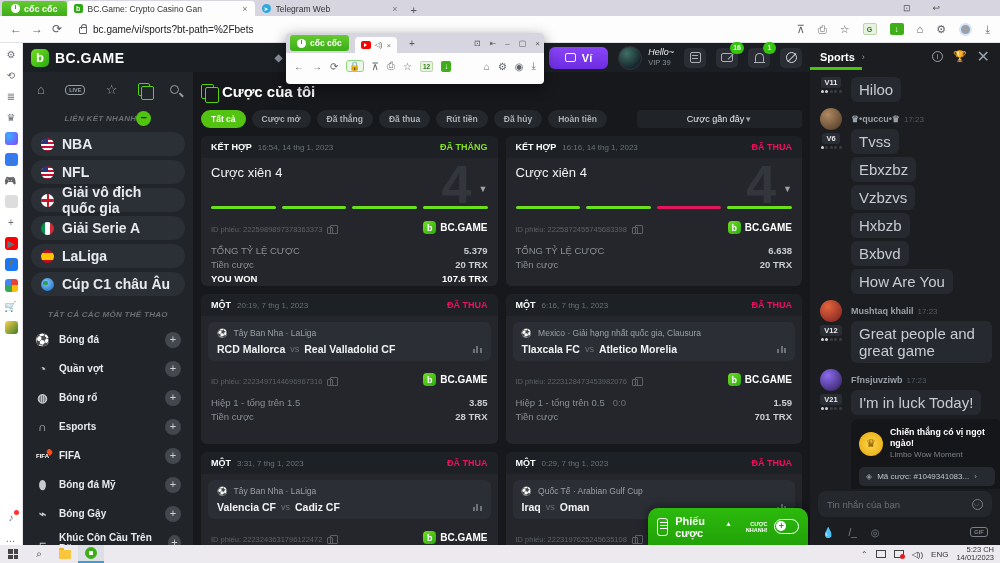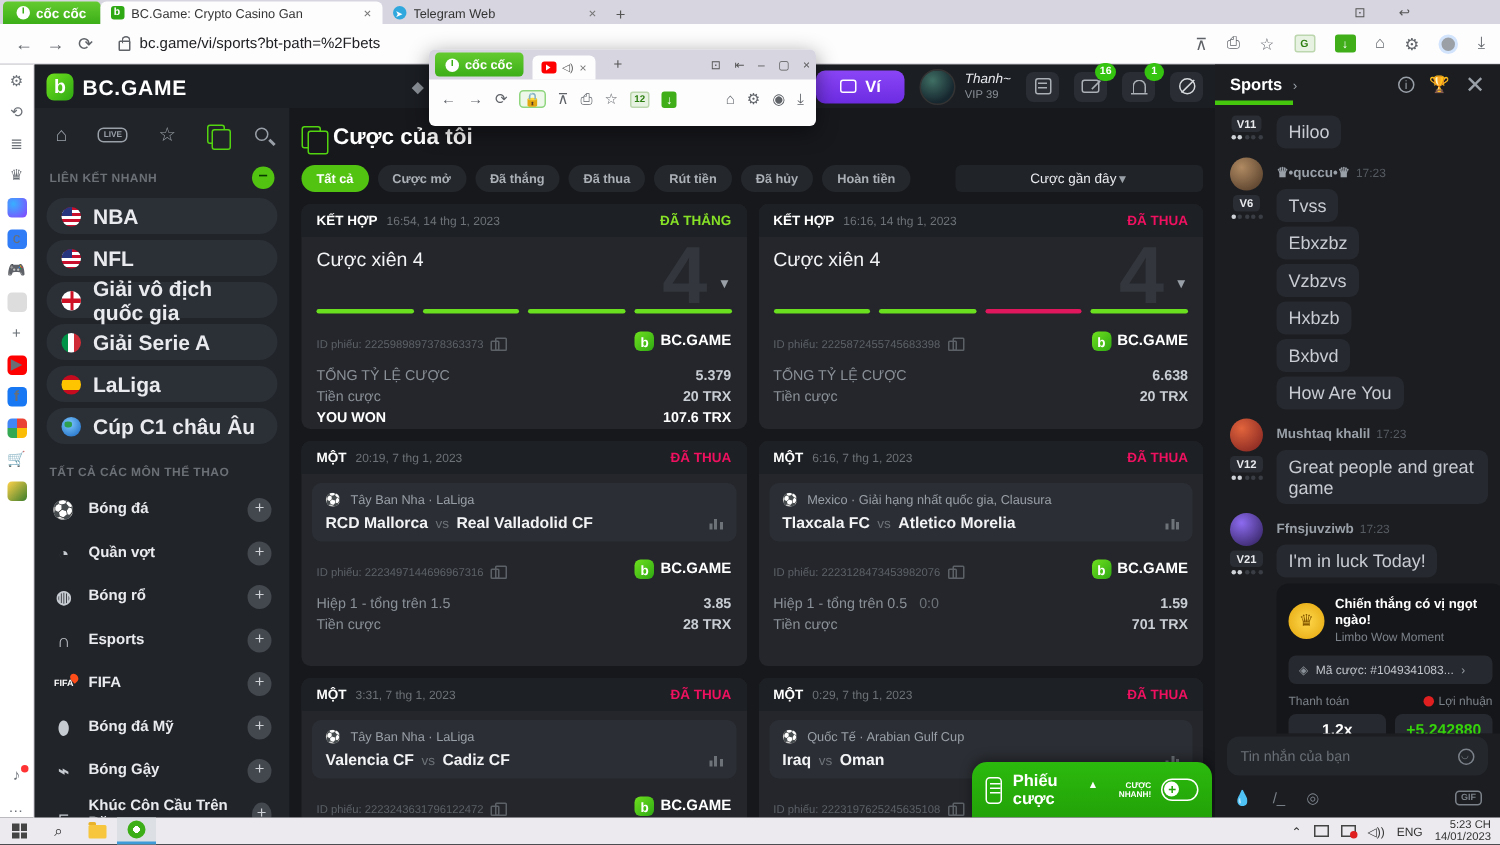--- a/index.html
+++ b/index.html
@@ -77,21 +77,21 @@
 
   
   .bc-side { position:absolute; left:23px; top:72px; bottom:18px; width:170px; background:#212429; padding:6px 8px; overflow:hidden; }
   .navrow { display:flex; justify-content:space-between; align-items:center; padding:4px 6px 10px; color:#9aa0a8; }
   .navrow .g { font-size:13px; }
   .live-pill { border:1.3px solid #9aa0a8; border-radius:4px; font-size:5.5px; font-weight:bold; padding:1px 3px; }
   .doc-ic { width:12px; height:13px; border:1.5px solid #53d410; border-radius:2px; position:relative; }
   .doc-ic::after{ content:""; position:absolute; left:2px; top:2px; width:11px; height:12px; border:1.5px solid #53d410; border-radius:2px; background:#212429;}
   .search-ic { width:9px; height:9px; border:1.5px solid #9aa0a8; border-radius:50%; position:relative; }
   .search-ic::after{ content:""; position:absolute; left:8px; top:8px; width:5px; height:1.5px; background:#9aa0a8; transform:rotate(45deg); }
-  .sec-label { display:flex; align-items:center; justify-content:space-between; color:#6b7076; font-size:8px; font-weight:bold; letter-spacing:.3px; padding:4px 2px 6px; }
+  .sec-label { display:flex; align-items:center; justify-content:center; color:#6b7076; font-size:8px; font-weight:bold; letter-spacing:.3px; padding:4px 2px 6px;font-style:italic; }
   .minus-btn { width:15px; height:15px; border-radius:50%; background:#53c312; color:#083a00; font-size:11px; font-weight:bold; line-height:13px; text-align:center; }
   .qlink { height:24px; background:#2b2f36; border-radius:14px; display:flex; align-items:center; gap:8px; padding:0 10px; margin-bottom:4px; font-size:14px; font-weight:bold; color:#e8eaee; }
   .flag { width:13px; height:13px; border-radius:50%; flex:0 0 13px; }
   .flag-us { background:repeating-linear-gradient(#c8102e 0 2px,#fff 2px 4px); position:relative; overflow:hidden;}
   .flag-us::after{content:""; position:absolute; left:0; top:0; width:7px; height:6px; background:#26357e;}
   .flag-eng { background:#fff; position:relative; overflow:hidden;}
   .flag-eng::before{content:""; position:absolute; left:5.5px; top:0; width:2.5px; height:13px; background:#ce1124;}
   .flag-eng::after{content:""; position:absolute; top:5.5px; left:0; height:2.5px; width:13px; background:#ce1124;}
   .flag-es { background:linear-gradient(#c60b1e 0 25%,#ffc400 25% 75%,#c60b1e 75%); }
   .flag-it { background:linear-gradient(90deg,#009246 0 33%,#fff 33% 66%,#ce2b37 66%); }
@@ -168,21 +168,21 @@
   .mrow { display:flex; gap:7px; margin-bottom:6px; }
   .mav { width:22px; height:22px; border-radius:50%; flex:0 0 22px; }
   .av1{background:radial-gradient(circle at 35% 30%,#b08a62,#4a3524);} .av2{background:radial-gradient(circle at 35% 30%,#e2643c,#7a1f1f);} .av3{background:radial-gradient(circle at 35% 30%,#8d6bf0,#2a1c52);}
   .mcol { flex:1; min-width:0;}
   .muser { font-size:9px; font-weight:bold; color:#9aa0a8; }
   .mtime { font-size:8px; color:#565b62; font-weight:normal; margin-left:4px;}
   .vbadge { display:inline-block; background:#2a2d33; border-radius:3px; padding:1px 4px; font-size:7.5px; font-weight:bold; color:#e8eaee; margin-top:3px;}
   .pips { display:flex; gap:1.5px; margin-top:2px; }
   .pips b { width:3px; height:3px; border-radius:50%; background:#3a3e44; }
   .pips b.lit { background:#cfd3d8; }
-  .bubble { display:inline-block; background:#26292f; border-radius:6px; padding:4px 8px; font-size:12px; color:#c8ccd2; margin-top:3px; max-width:150px; }
+  .bubble { display:inline-block; background:#26292f; border-radius:6px; padding:4px 8px; font-size:15px; color:#c8ccd2; margin-top:3px; max-width:150px; }
   .avcol { display:flex; flex-direction:column; align-items:center; width:26px; flex:0 0 26px;}
   .wincard { background:#151619; border-radius:8px; padding:8px; margin-top:4px; width:152px; }
   .wc-top { display:flex; gap:7px; align-items:center; }
   .medal { width:24px; height:24px; border-radius:50%; background:radial-gradient(#ffd84d,#e3a50a); color:#8a5c00; font-size:11px; display:flex; align-items:center; justify-content:center; flex:0 0 24px;}
   .wc-title { font-size:8.8px; font-weight:bold; color:#fff; line-height:11px;}
   .wc-sub { font-size:8px; color:#7c828a; font-weight:normal; }
   .wc-code { margin-top:7px; height:19px; background:#26292f; border-radius:5px; display:flex; align-items:center; gap:5px; padding:0 7px; font-size:8px; color:#c0c5cb; }
   .dart { color:#8a9097; font-size:8px; }
   .wc-labels { display:flex; justify-content:space-between; margin-top:7px; font-size:8px; color:#7c828a; }
   .reddot { display:inline-block; width:7px; height:7px; border-radius:50%; background:#e02020; vertical-align:-1px; margin-right:3px;}
@@ -306,21 +306,21 @@
         <span>Thể thao</span>
       </span>
   </div>
   <div class="hdr-right">
     <div class="wallet-btn">
       <span class="w-ico"></span>
       <span>Ví</span>
     </div>
     <div class="user">
       <span class="u-av"></span>
-      <span class="u-name"><span>Thanh~</span><br><span class="u-vip">VIP 39</span></span>
+      <span class="u-name"><span>Hello~</span><br><span class="u-vip">VIP 39</span></span>
     </div>
     <span class="sq-ico">
         <span class="ic-list"></span>
       </span>
     <span class="sq-ico">
         <span class="ic-mail"></span>
         <span class="badge">16</span>
       </span>
     <span class="sq-ico">
         <span class="ic-bell"></span>

